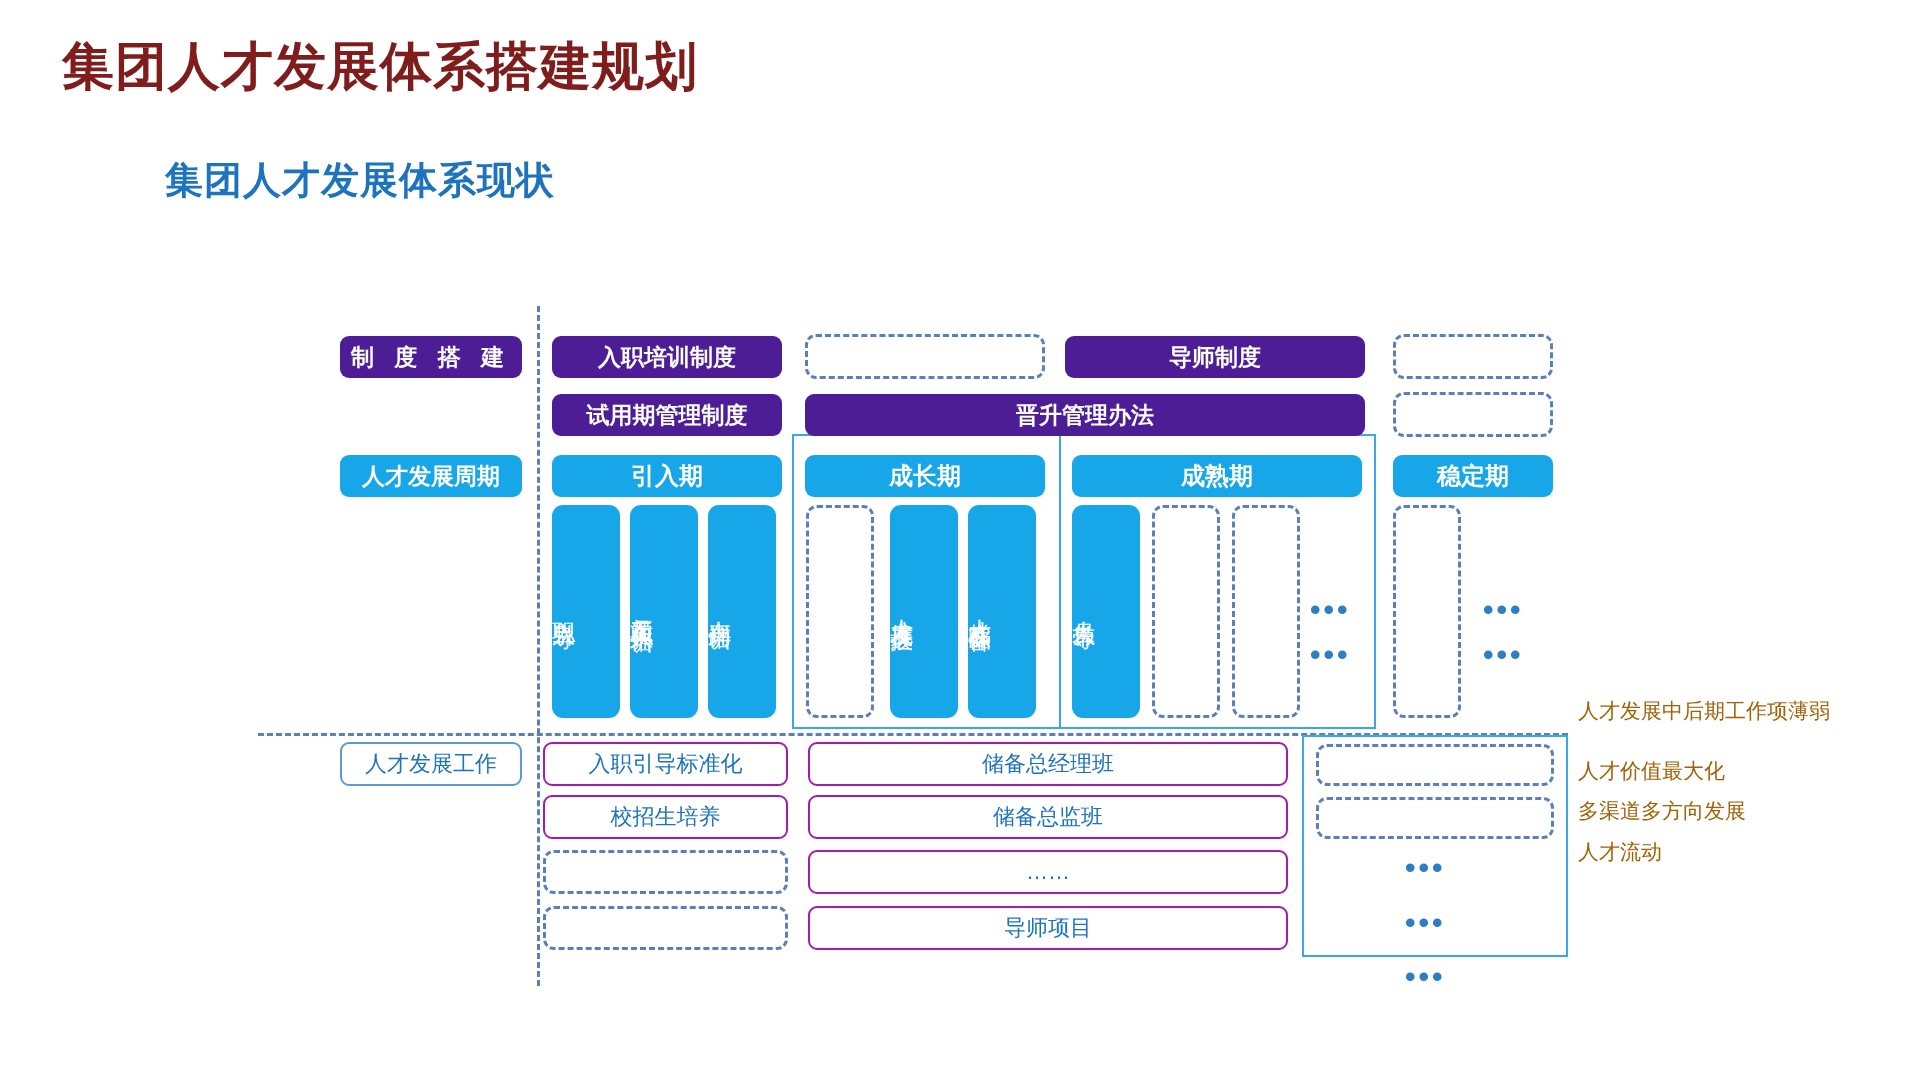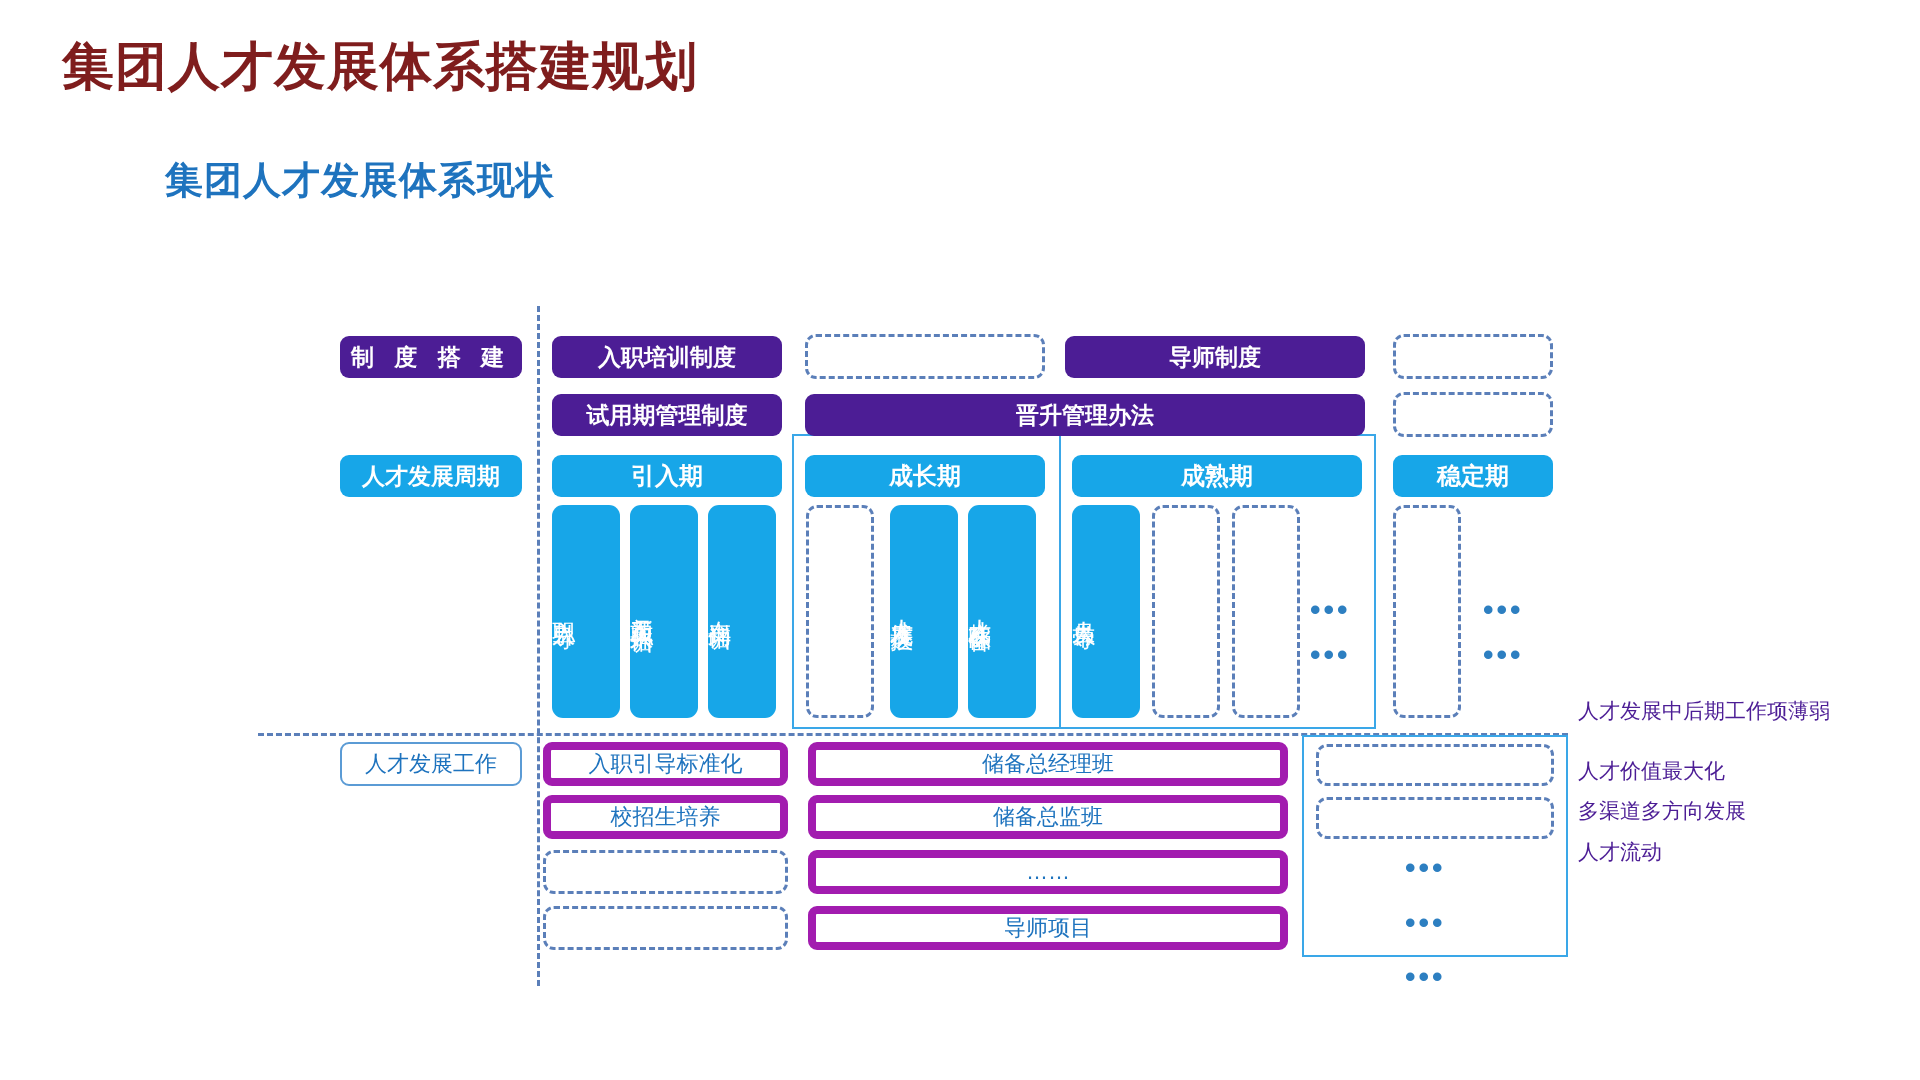--- a/index.html
+++ b/index.html
@@ -31,21 +31,21 @@
   }
   .pill.mid{background:#4c1d95;}      
   .pill.bright{background:#17a6e8;}   
 
   .dashbox{
     position:absolute;box-sizing:border-box;
     border:3px dashed #5b7fb9;border-radius:11px;background:transparent;
   }
   .solidbox{
     position:absolute;box-sizing:border-box;
-    border:8px solid #a21caf;border-radius:9px;background:transparent;
+    border:2px solid #a21caf;border-radius:9px;background:transparent;
     display:flex;align-items:center;justify-content:center;
     color:#1e73be;font-size:22px;white-space:nowrap;
   }
   .outline-pill{
     position:absolute;box-sizing:border-box;
     border:2px solid #5b9bd5;border-radius:9px;background:#fff;
     display:flex;align-items:center;justify-content:center;
     color:#1e73be;font-size:22px;white-space:nowrap;
   }
   .vbox{
@@ -71,21 +71,21 @@
     position:absolute;width:0;border-left:2px solid #3aa7e8;
   }
   .hrule-solid{
     position:absolute;height:0;border-top:2px solid #3aa7e8;
   }
   .group-frame{
     position:absolute;box-sizing:border-box;
     border:2px solid #3aa7e8;background:transparent;
   }
   .annot{
-    position:absolute;color:#4c1d95;font-size:21px;white-space:nowrap;
+    position:absolute;color:#a16207;font-size:21px;white-space:nowrap;
   }
   .dots{
     position:absolute;color:#2d7fc1;font-size:30px;font-weight:bold;
     letter-spacing:3px;line-height:1;
   }
   .label-spaced{letter-spacing:7px;}
 </style>
 </head>
 <body>
 

